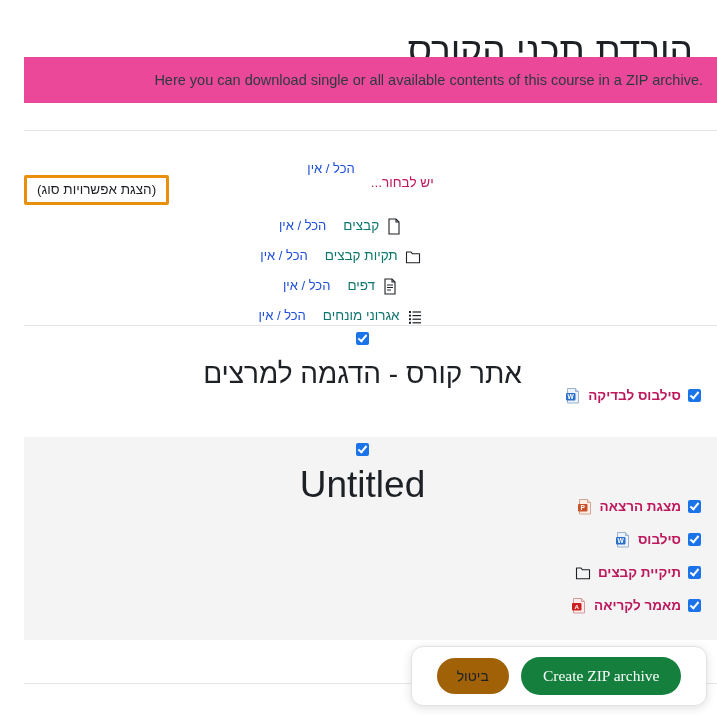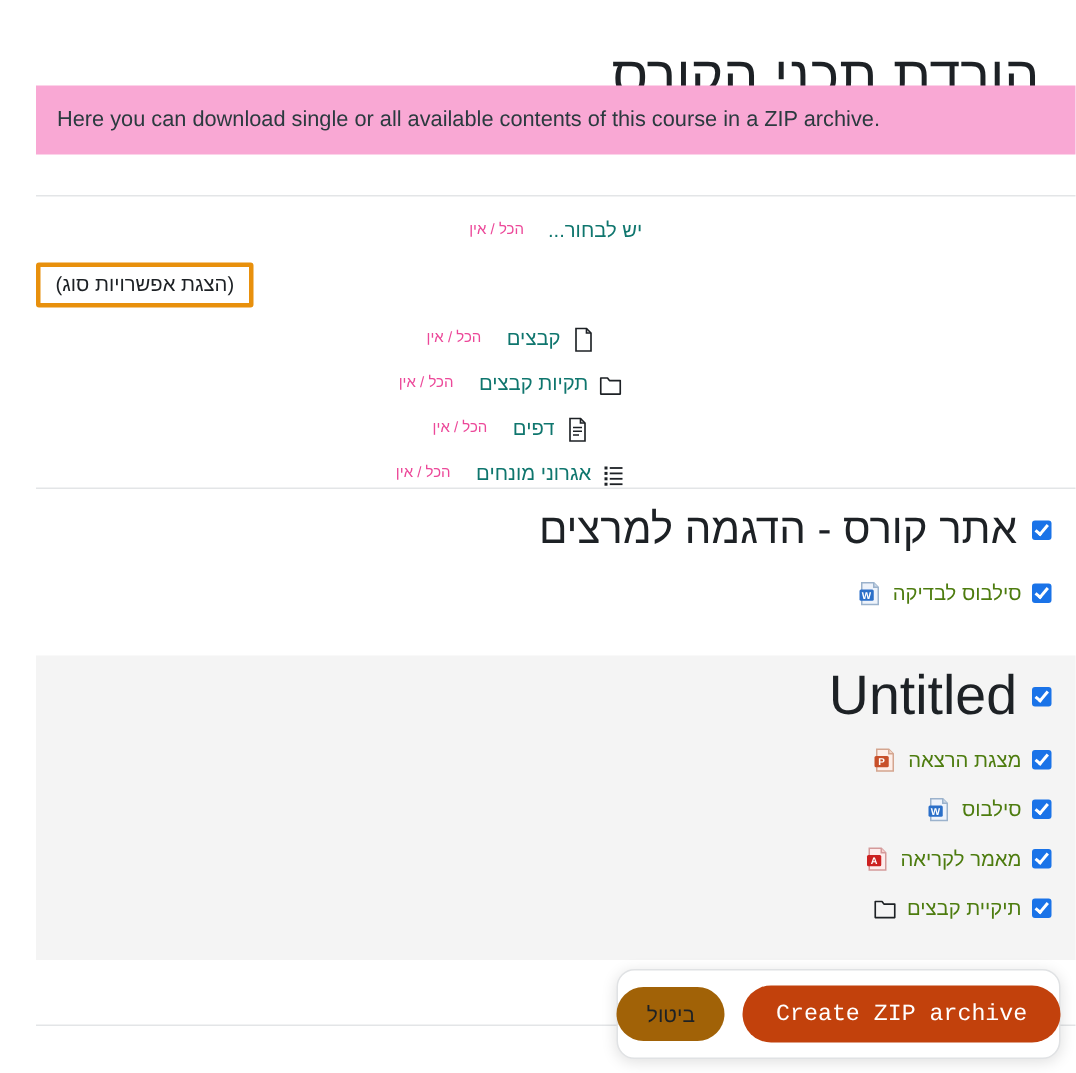--- a/index.html
+++ b/index.html
@@ -37,25 +37,25 @@
     white-space: nowrap;
   }
 
   
   .info-banner {
     position: absolute;
     top: 57px;
     right: 0px;
     left: 24px;
     height: 46px;
-    background: #f9a8d4;
+    background: #ec4899;
     color: #2b3a3f;
     font-size: 14.5px;
     line-height: 46px;
-    text-align: left;
+    text-align: right;
     padding: 0 14px;
     box-sizing: border-box;
     white-space: nowrap;
     overflow: hidden;
   }
 
   
   .divider {
     position: absolute;
     right: 0;
@@ -84,34 +84,34 @@
     gap: 6px;
     font-size: 13.5px;
     white-space: nowrap;
     direction: rtl;
   }
   .sel-label {
     color: #1d2125;
     font-size: 13.5px;
   }
   .allnone {
-    color: #ec4899;
-    font-size: 10px;
+    color: #1d4ed8;
+    font-size: 13px;
     text-decoration: none;
     cursor: pointer;
     margin-right: 10px;
   }
 
   .row-select {
     top: 6px;
     right: 0;
     left: 0;
     justify-content: center;
   }
-  .row-select .sel-label { color: #0f766e; }
+  .row-select .sel-label { color: #be185d; margin-top: 29px; }
 
   .type-toggle-wrap {
     position: absolute;
     top: 35px;
     right: 0;
     left: 0;
     display: flex;
     justify-content: flex-end;
   }
   .type-toggle {
@@ -166,20 +166,21 @@
     background: #ffffff;
   }
   #section-1 {
     top: 437px;
     height: 203px;
     background: #f4f4f4;
   }
 
   .section-head {
     display: flex;
+    flex-direction: column;
     align-items: center;
     justify-content: flex-start;
     padding: 6px 16px 0 0;
     gap: 10px;
     height: 48px;
     box-sizing: border-box;
   }
   .section-title {
     font-size: 28px;
     line-height: 38px;
@@ -195,21 +196,21 @@
   .item-row {
     display: flex;
     flex-direction: row;
     align-items: center;
     justify-content: flex-start;
     gap: 7px;
     height: 33px;
     font-size: 13.5px;
     white-space: nowrap;
   }
-  .item-label { color: #4d7c0f; }
+  .item-label { color: #be185d; font-weight: bold; }
 
   
   .cb {
     width: 13px;
     height: 13px;
     flex: 0 0 auto;
     border-radius: 2px;
     background: #1a73e8;
     position: relative;
     display: inline-block;
@@ -239,28 +240,28 @@
     border-radius: 12px;
     box-shadow: 0 2px 10px rgba(0,0,0,0.13);
     display: flex;
     flex-direction: row;
     align-items: center;
     justify-content: center;
     gap: 12px;
     box-sizing: border-box;
   }
   .btn-primary {
-    background: #c2410c;
+    background: #15803d;
     color: #ffffff;
     border: none;
     border-radius: 20px;
     height: 38px;
     padding: 0 22px;
     font-size: 15.5px;
-    font-family: Liberation Mono, monospace;
+    font-family: Liberation Serif, serif;
     cursor: pointer;
     white-space: nowrap;
   }
   .btn-secondary {
     background: #a16207;
     color: #1d2125;
     border: none;
     border-radius: 20px;
     height: 36px;
     padding: 0 20px;
@@ -402,41 +403,41 @@
             <path d="M2.5 1.5 h8 l3 3 v11.5 h-11 z" fill="#eef3fb" stroke="#9bb2cc" stroke-width="1"></path>
             <path d="M10.5 1.5 v3 h3" fill="#cdd9e8" stroke="#9bb2cc" stroke-width="1"></path>
             <rect x="1" y="6" width="9.5" height="7.5" rx="1" fill="#2a6fc9"></rect>
             <text x="5.7" y="12" font-size="6.6" fill="#ffffff" text-anchor="middle" font-family="Liberation Sans, sans-serif" font-weight="bold">W</text>
           </svg>
         </span>
       </div>
 
       <div class="item-row">
         <span class="cb"></span>
+        <span class="item-label">תיקיית קבצים</span>
+        <span class="ticon">
+          <svg viewBox="0 0 16 17" width="16" height="17">
+            <path d="M1.5 4 h4.5 l1.3 1.7 h7.2 v9 h-13 z" fill="#f4f4f4" stroke="#1d2125" stroke-width="1.1" stroke-linejoin="round"></path>
+          </svg>
+        </span>
+      </div>
+
+      <div class="item-row">
+        <span class="cb"></span>
         <span class="item-label">מאמר לקריאה</span>
         <span class="ticon">
           <svg viewBox="0 0 16 17" width="16" height="17">
             <path d="M2.5 1.5 h8 l3 3 v11.5 h-11 z" fill="#fdecec" stroke="#d49a9a" stroke-width="1"></path>
             <path d="M10.5 1.5 v3 h3" fill="#f5cfcf" stroke="#d49a9a" stroke-width="1"></path>
             <rect x="1" y="6" width="9.5" height="7.5" rx="1" fill="#cc2020"></rect>
             <text x="5.7" y="12" font-size="6.2" fill="#ffffff" text-anchor="middle" font-family="Liberation Sans, sans-serif" font-weight="bold">A</text>
           </svg>
         </span>
       </div>
 
-      <div class="item-row">
-        <span class="cb"></span>
-        <span class="item-label">תיקיית קבצים</span>
-        <span class="ticon">
-          <svg viewBox="0 0 16 17" width="16" height="17">
-            <path d="M1.5 4 h4.5 l1.3 1.7 h7.2 v9 h-13 z" fill="#f4f4f4" stroke="#1d2125" stroke-width="1.1" stroke-linejoin="round"></path>
-          </svg>
-        </span>
-      </div>
-
     </div>
   </div>
 
   <div class="divider" id="divider-footer"></div>
 
   <div class="action-bar">
     <button class="btn-primary">Create ZIP archive</button>
     <button class="btn-secondary">ביטול</button>
   </div>
 

